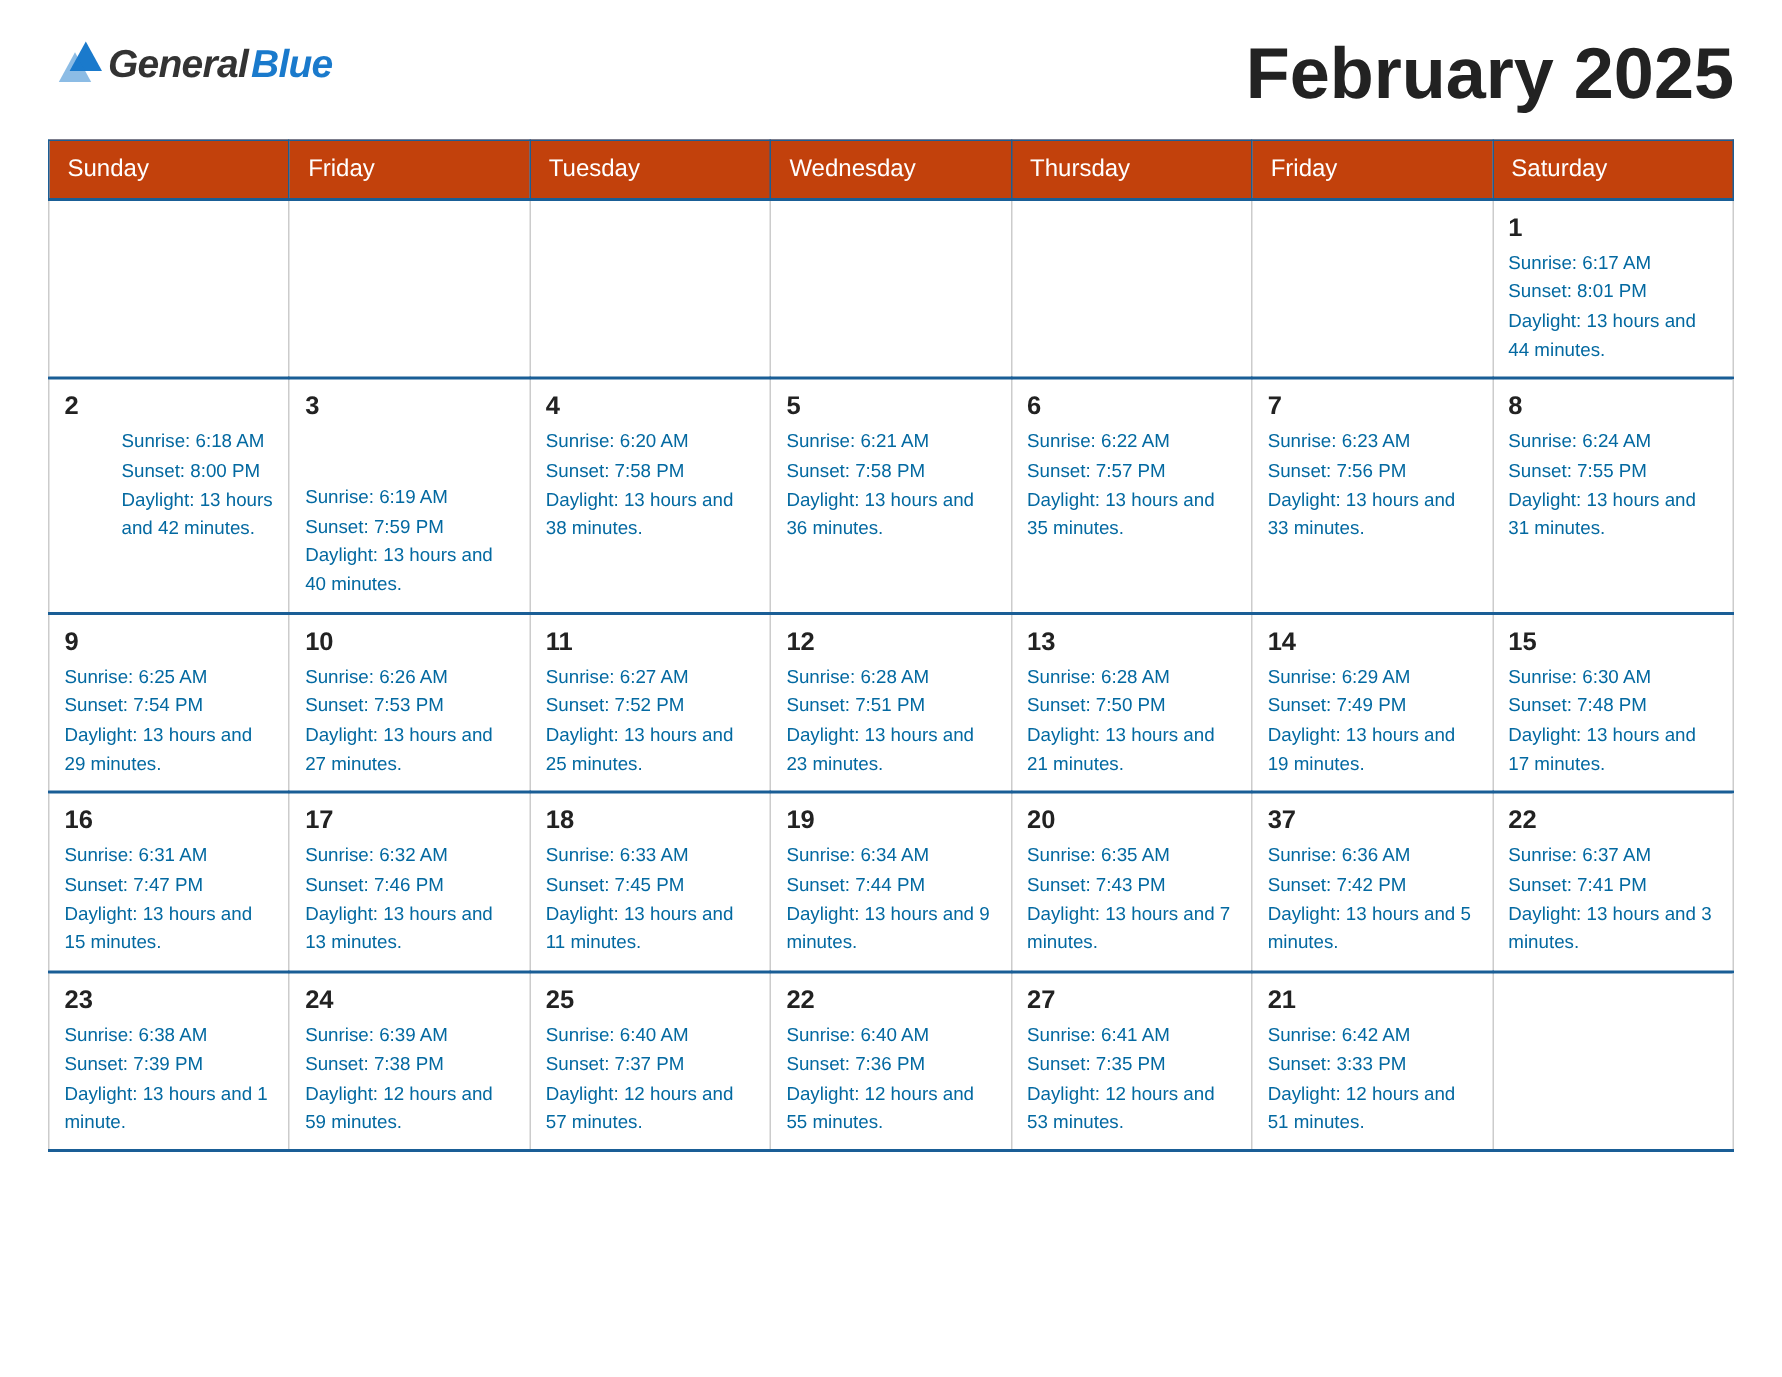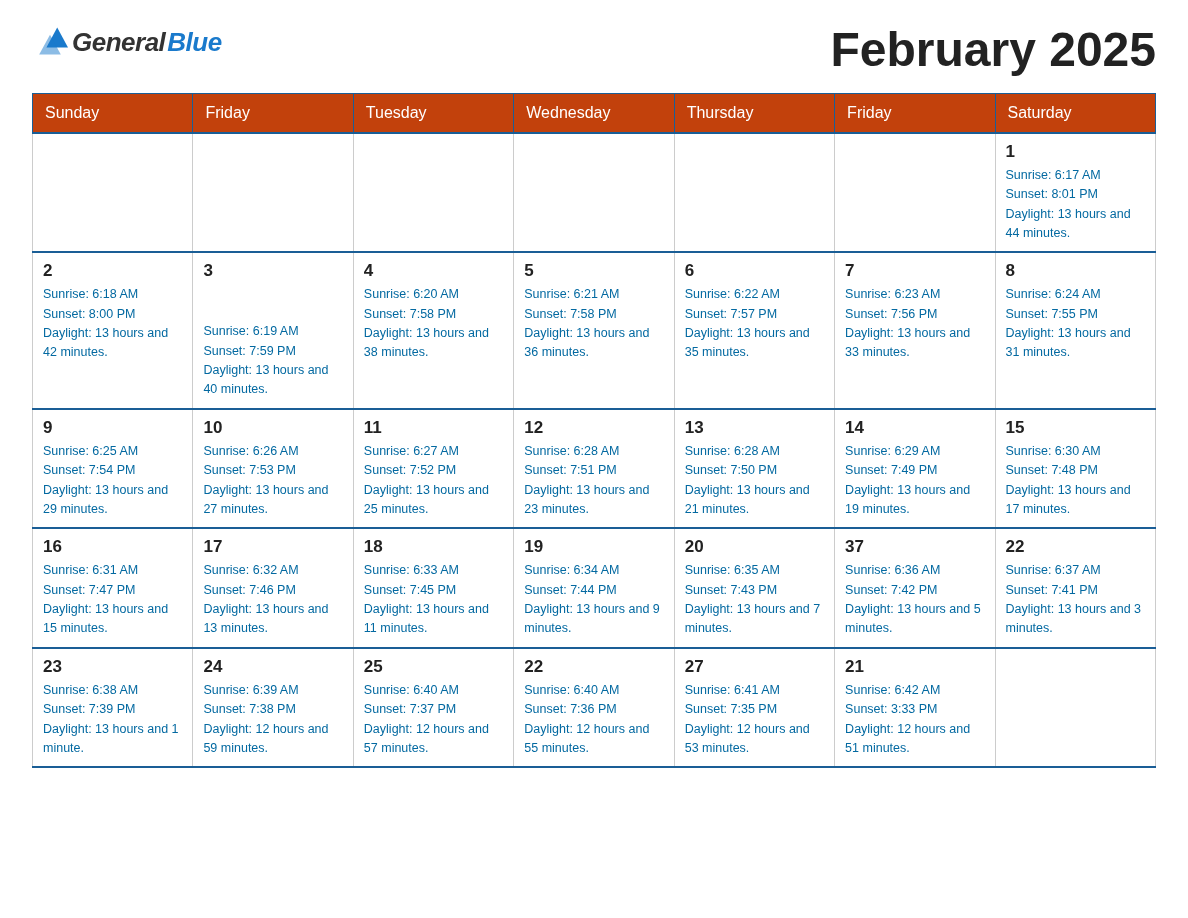--- a/index.html
+++ b/index.html
@@ -145,21 +145,21 @@
         <td>
           <span class="day-number">1</span>
           <div class="day-info" style="white-space: pre-line;">Sunrise: 6:17 AM
 Sunset: 8:01 PM
 Daylight: 13 hours and 44 minutes.</div>
         </td>
       </tr>
       <tr>
         <td>
           <span class="day-number">2</span>
-          <div class="day-info" style="white-space: pre-line;">Sunrise: 6:18 AM
+          <div class="day-info" style="white-space: pre-line; margin-left: 38px;">Sunrise: 6:18 AM
 Sunset: 8:00 PM
 Daylight: 13 hours and 42 minutes.</div>
         </td>
         <td>
           <span class="day-number">3</span>
           <div class="day-info" style="white-space: pre-line; margin-top: 41px;">Sunrise: 6:19 AM
 Sunset: 7:59 PM
 Daylight: 13 hours and 40 minutes.</div>
         </td>
         <td>

